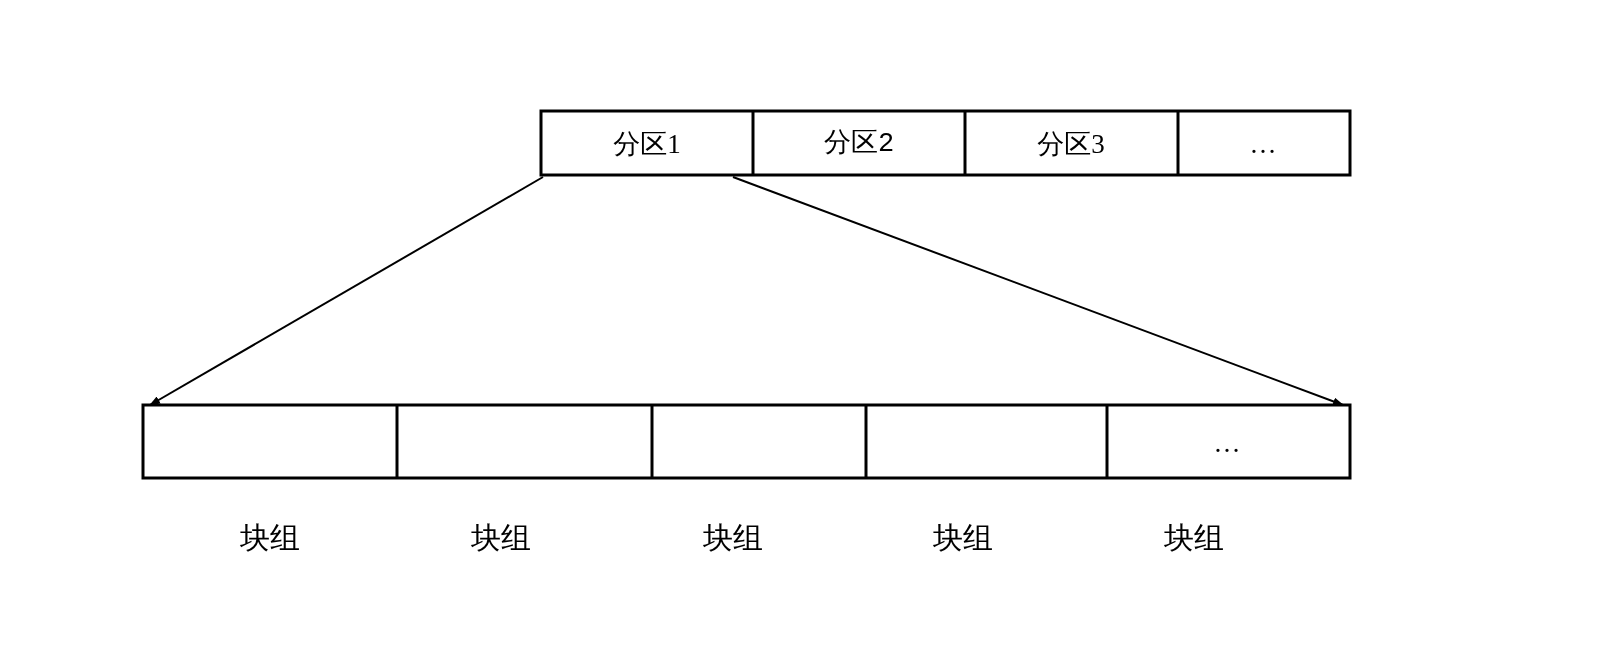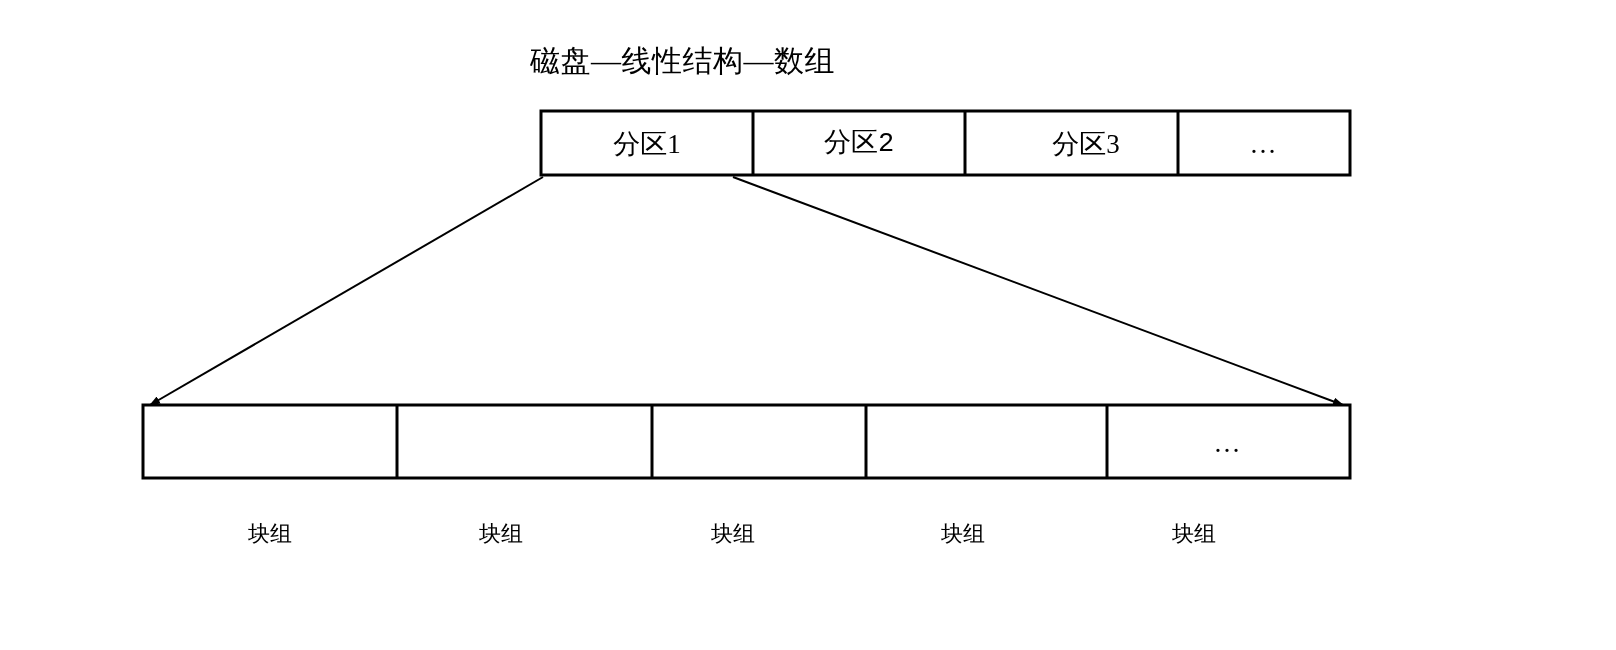--- a/index.html
+++ b/index.html
@@ -42,21 +42,21 @@
     text-align: right;
     transform: translate(-50%, -50%);
   }
   .ellipsis-label {
     font-size: 27px;
     letter-spacing: 2px;
     text-align: center;
     transform: translate(-50%, -50%);
   }
   .group-label {
-    font-size: 22px;
+    font-size: 30px;
     transform: translateX(-50%);
     top: 523px;
   }
 </style>
 </head>
 <body>
 
 <div id="canvas">
 
   <svg id="diagram-svg" viewBox="0 0 1616 650" xmlns="http://www.w3.org/2000/svg">
@@ -73,26 +73,25 @@
         <rect x="143" y="405" width="1207" height="73" fill="#ffffff" stroke="#000000" stroke-width="3"></rect>
         <line x1="397" y1="405" x2="397" y2="478" stroke="#000000" stroke-width="3"></line>
         <line x1="652" y1="405" x2="652" y2="478" stroke="#000000" stroke-width="3"></line>
         <line x1="866" y1="405" x2="866" y2="478" stroke="#000000" stroke-width="3"></line>
         <line x1="1107" y1="405" x2="1107" y2="478" stroke="#000000" stroke-width="3"></line>
         <line x1="543" y1="177" x2="150" y2="405" stroke="#000000" stroke-width="2" marker-end="url(#arrowhead)"></line>
         <line x1="733" y1="177" x2="1343" y2="405" stroke="#000000" stroke-width="2" marker-end="url(#arrowhead)"></line>
       </g>
   </svg>
 
-  <div class="lbl" id="diagram-title">磁盘—线性结构—数组</div>
 
   <div id="text-layer">
       <div class="lbl cell-label" style="left: 647px; top: 144px;">分区1</div>
       <div class="lbl cell-label" style="left: 859px; top: 144px; font-family: Liberation Mono, monospace;">分区2</div>
-      <div class="lbl cell-label" style="left: 1071px; top: 144px; margin-left: 15px;">分区3</div>
+      <div class="lbl cell-label" style="left: 1071px; top: 144px;">分区3</div>
       <div class="lbl ellipsis-label" style="left: 1264px; top: 144px;">…</div>
       <div class="lbl ellipsis-label" style="left: 1228px; top: 442.5px;">…</div>
       <div class="lbl group-label" style="left: 270px;">块组</div>
       <div class="lbl group-label" style="left: 501px;">块组</div>
       <div class="lbl group-label" style="left: 733px;">块组</div>
       <div class="lbl group-label" style="left: 963px;">块组</div>
       <div class="lbl group-label" style="left: 1194px;">块组</div>
     </div>
 
 </div>

